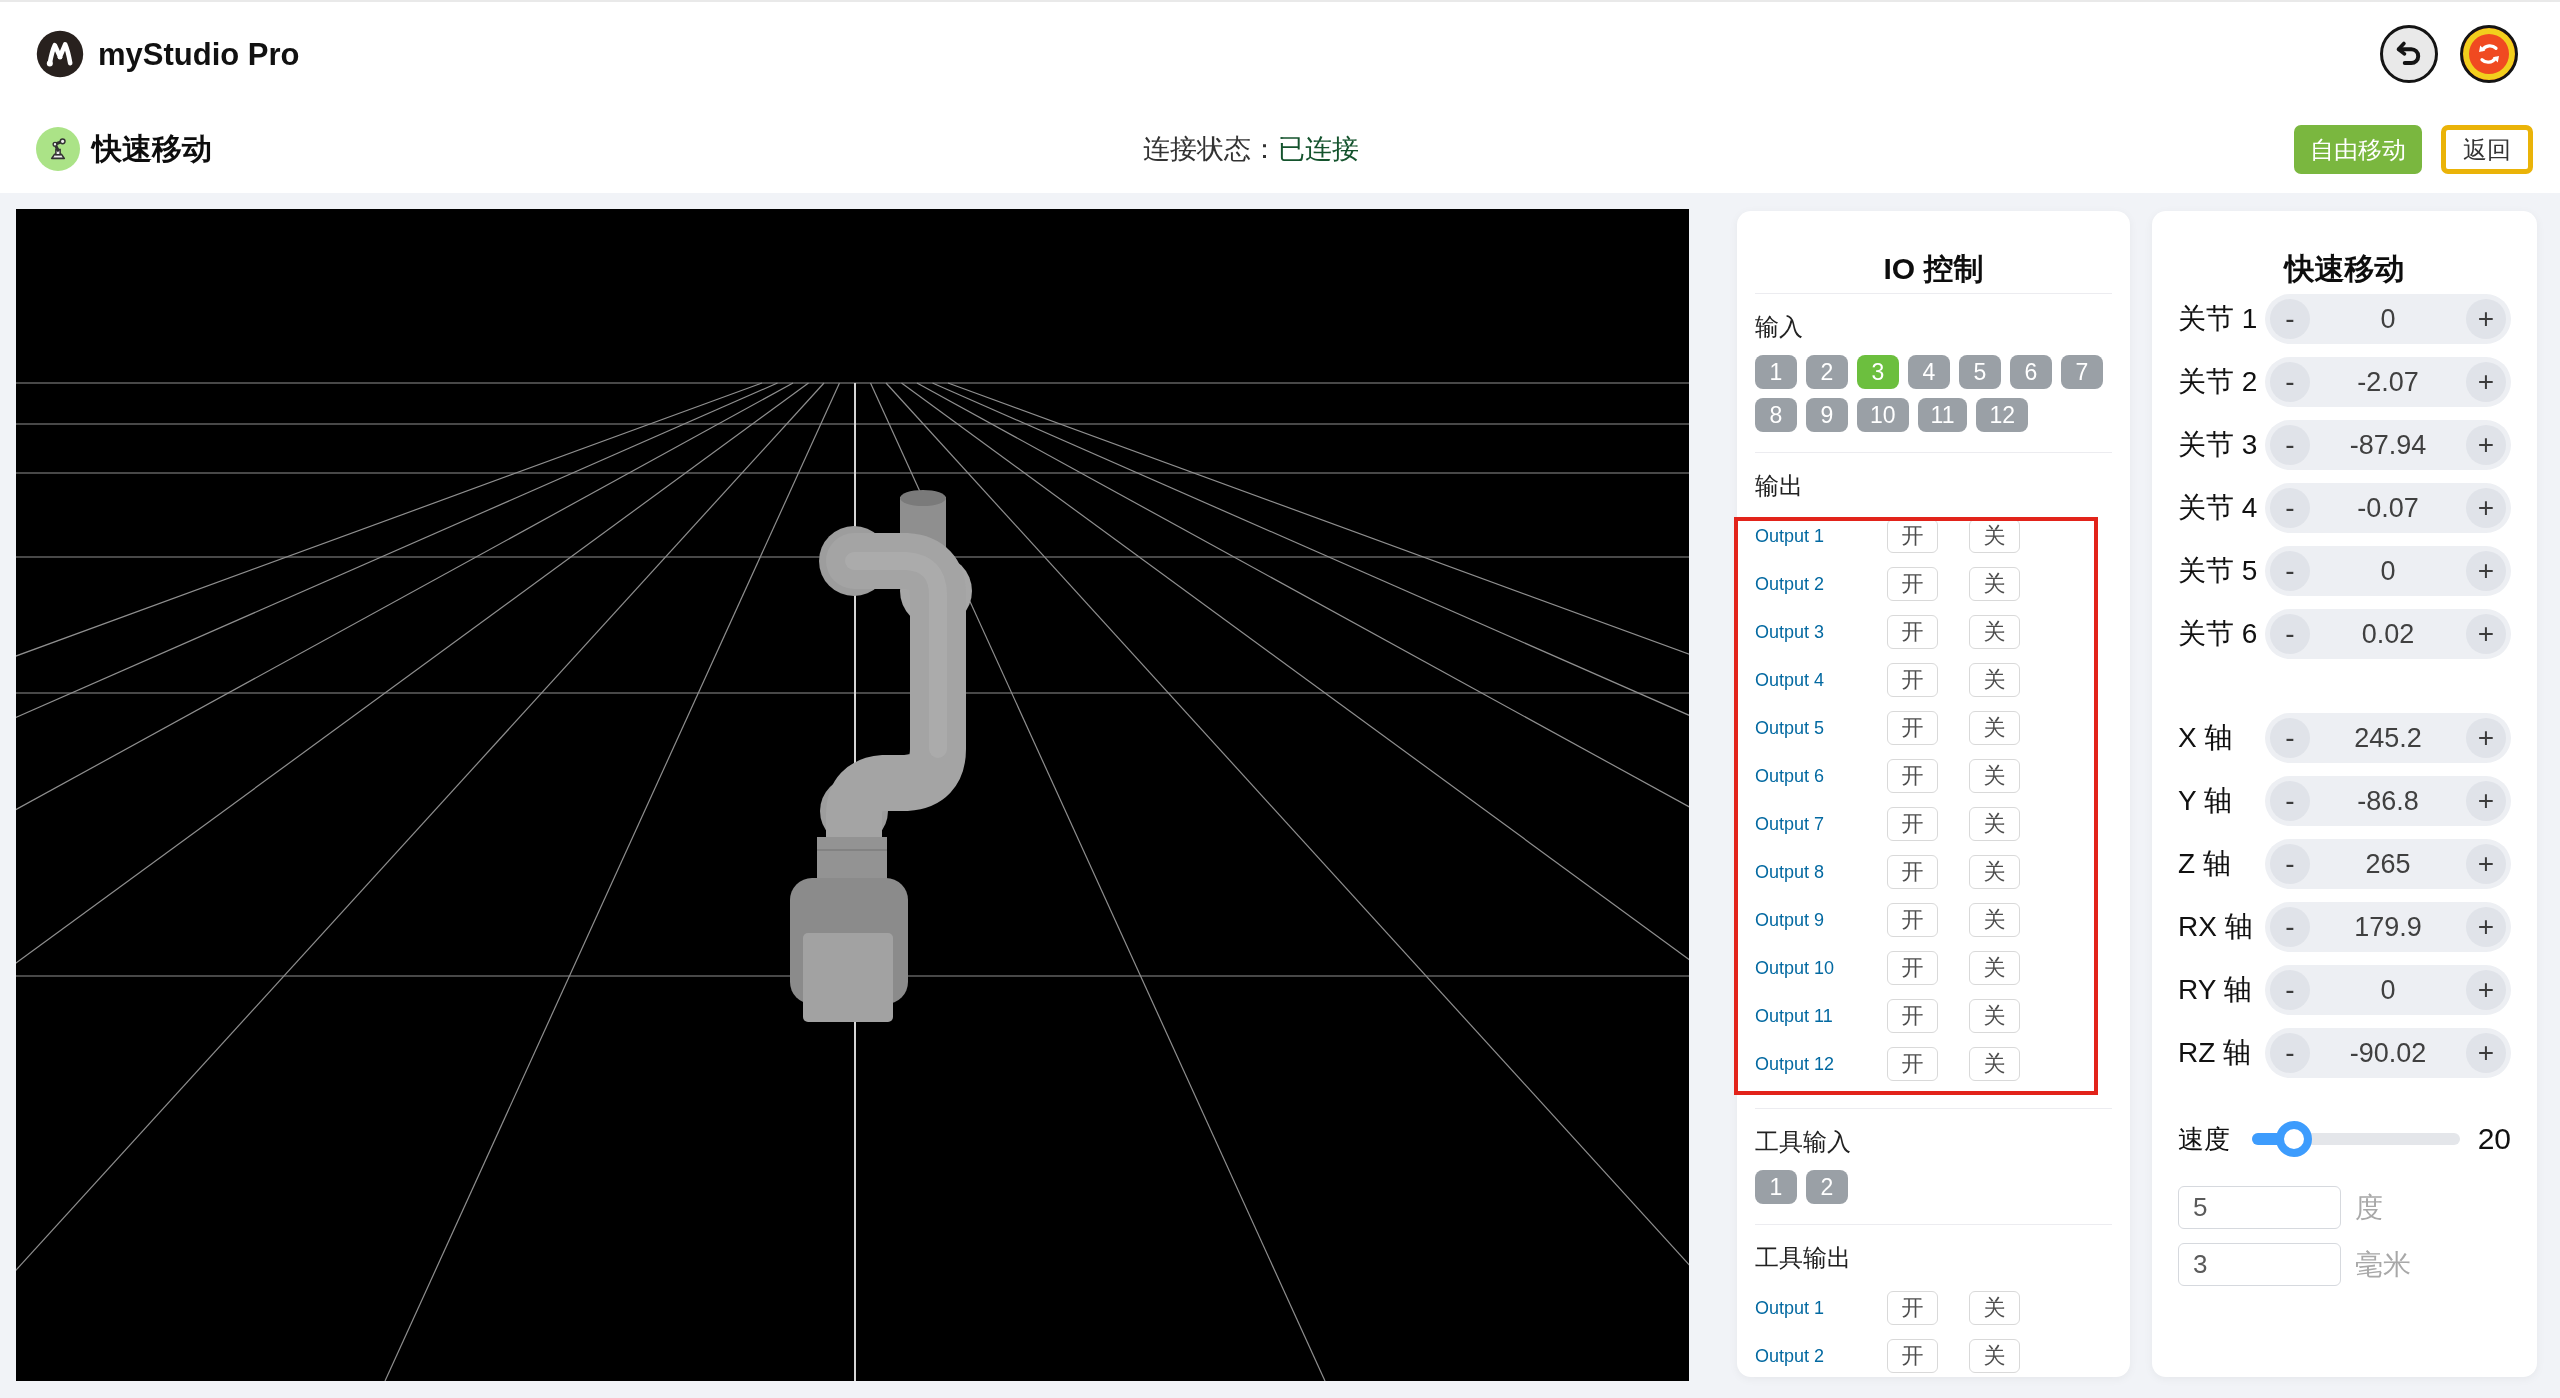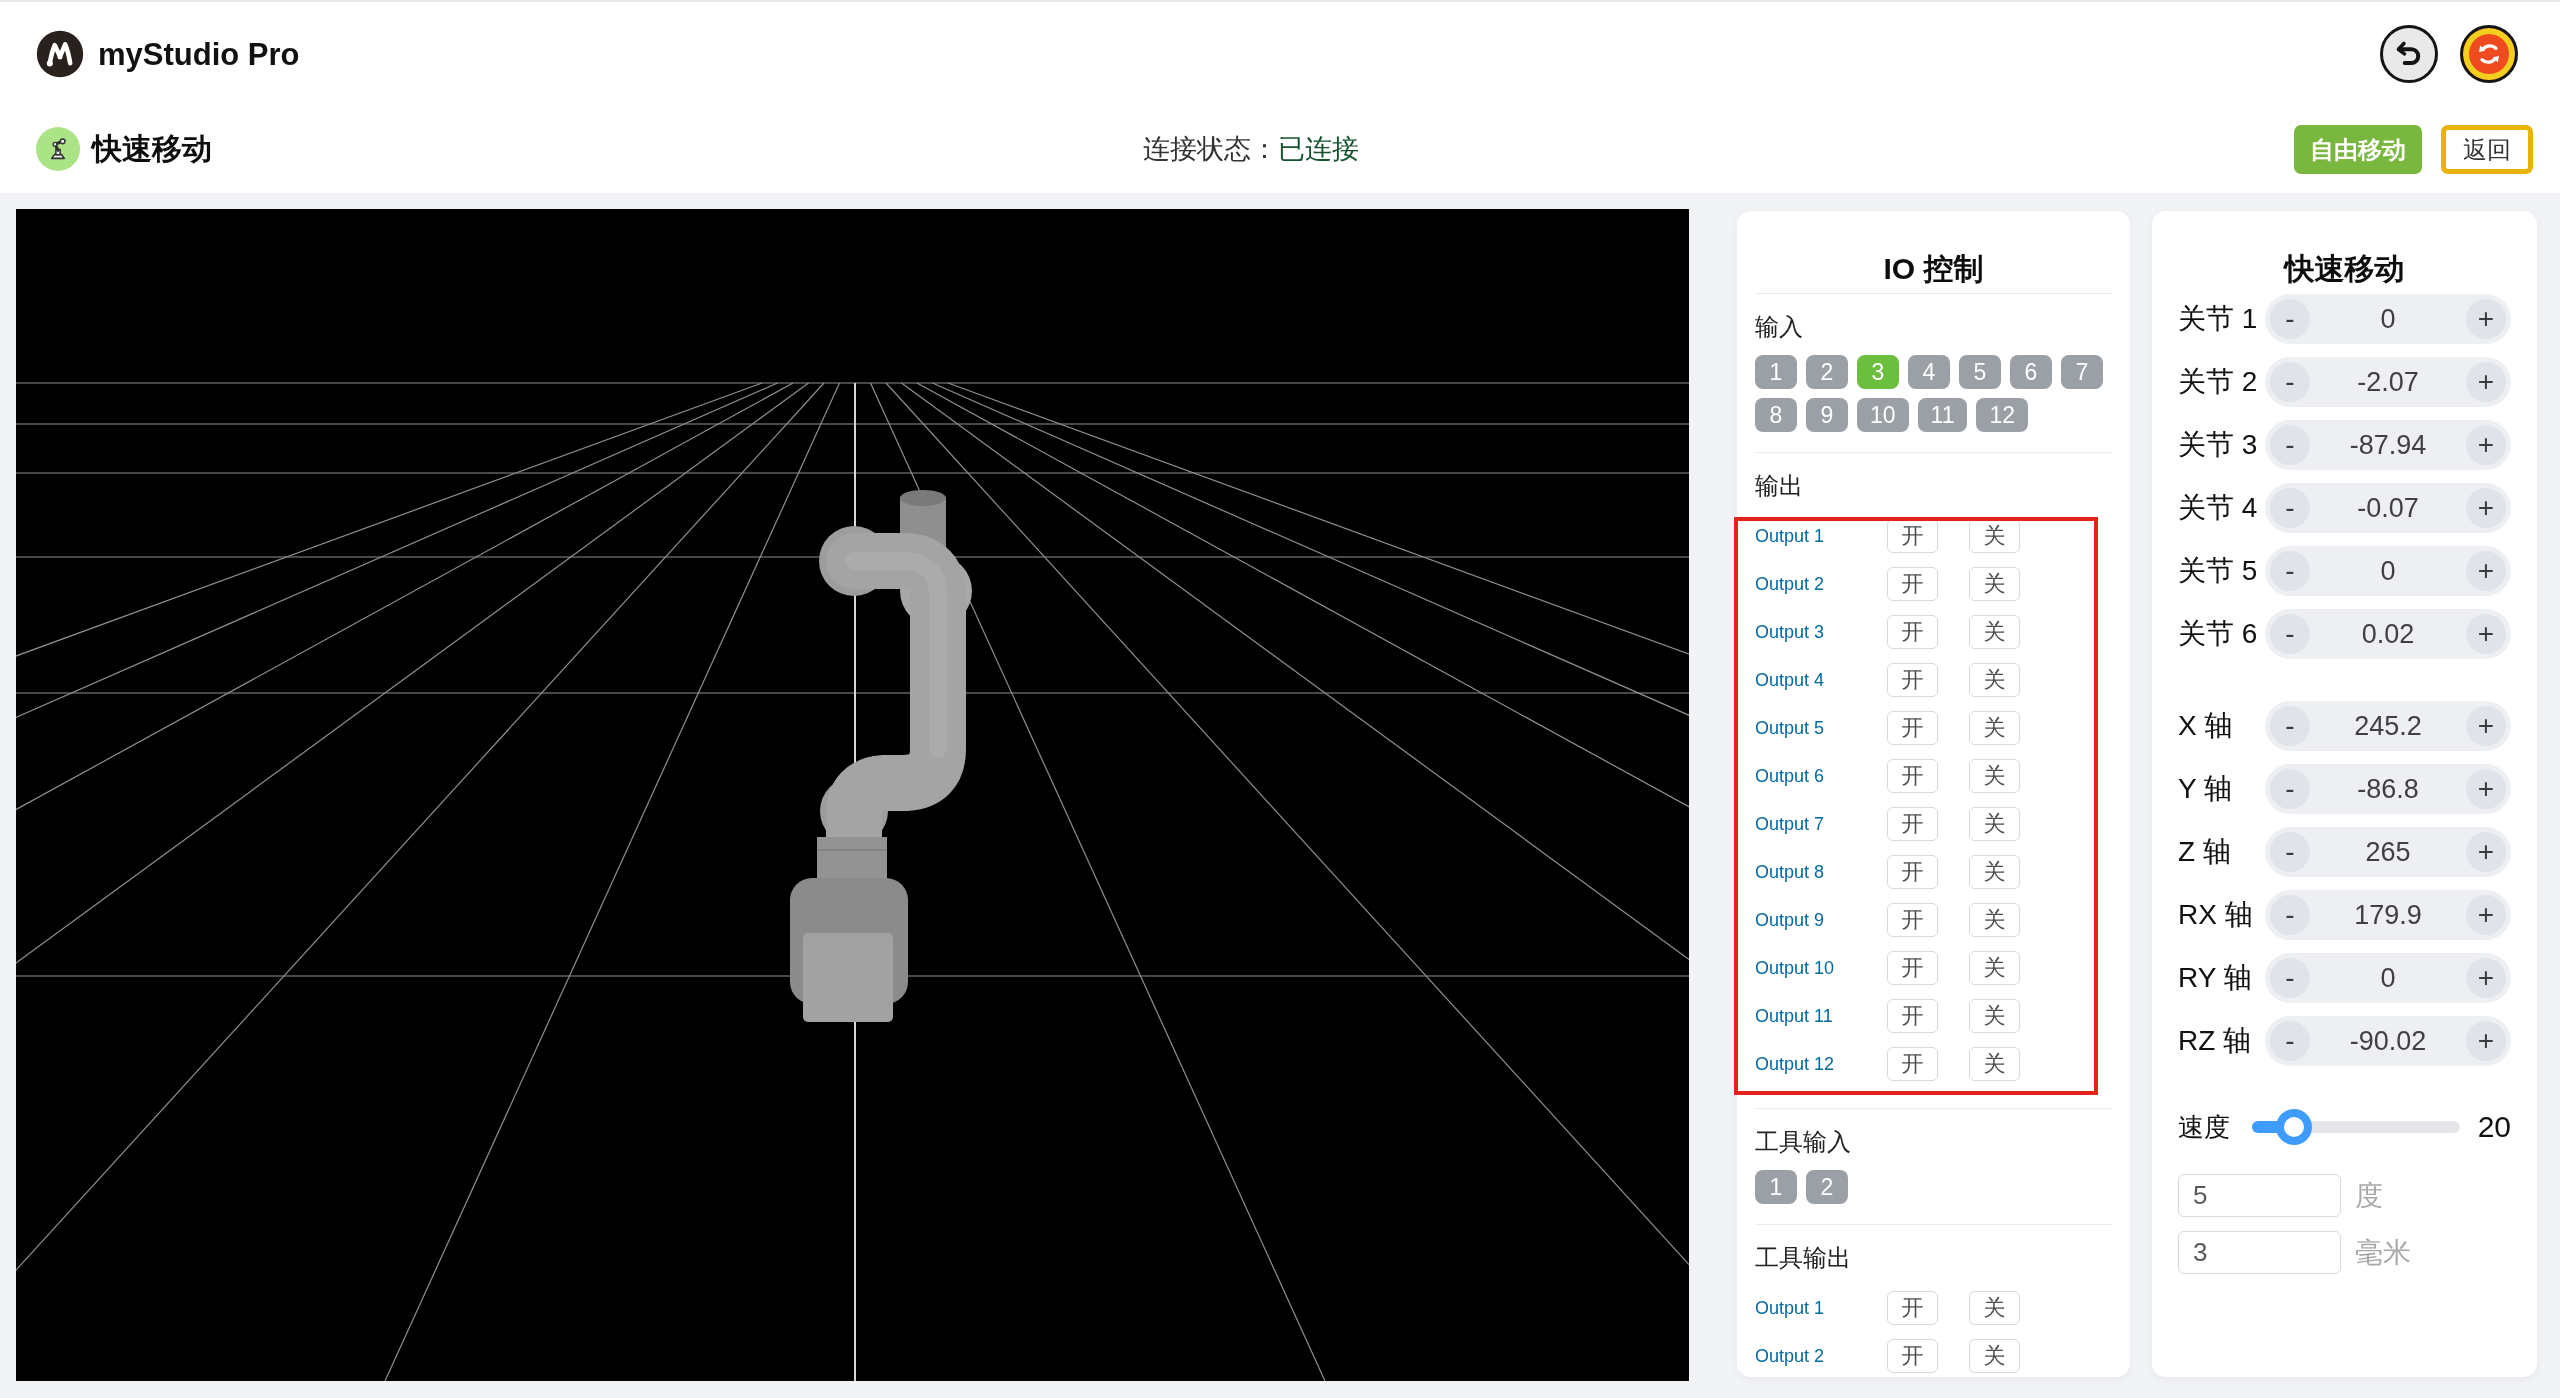--- a/index.html
+++ b/index.html
@@ -17,21 +17,21 @@
   .round-btn { position:absolute; top:23px; width:58px; height:58px; border-radius:50%; display:flex; align-items:center; justify-content:center; cursor:pointer; }
   .undo-btn { left:2380px; background:#e9e9e9; border:3px solid #141414; }
   .estop-btn { left:2460px; background:#f04a21; border:3px solid #141414; box-shadow: inset 0 0 0 6px #f2cf1d; }
   
   .pagebar { position:absolute; left:0; top:105px; width:2560px; height:88px; background:#fff; }
   .page-icon { position:absolute; left:36px; top:22px; width:44px; height:44px; border-radius:50%; background:#abe387; display:flex; align-items:center; justify-content:center; }
   .page-title { position:absolute; left:92px; top:0; height:88px; line-height:88px; font-size:30px; font-weight:700; color:#0d0d0d; }
   .status { position:absolute; left:1143px; top:0; height:88px; line-height:88px; font-size:27px; color:#333; }
   .status .ok { color:#14532d; }
   .hdr-btn { position:absolute; top:20px; height:49px; border-radius:7px; font-size:24px; display:flex; align-items:center; justify-content:center; cursor:pointer; font-family:inherit; }
-  .free-move { left:2294px; width:128px; background:#7ab73f; color:#fff; border:none; font-weight:700; }
+  .free-move { left:2294px; width:128px; background:#7ab73f; color:#fff; border:none; font-weight:400; }
   .back { left:2441px; width:92px; background:#fff; color:#333; border:5px solid #eab308; }
   
   .viewport { position:absolute; left:16px; top:209px; width:1673px; height:1172px; background:#000; cursor:grab; }
   
   .card { position:absolute; top:211px; height:1166px; background:#fff; border-radius:14px; box-shadow:0 2px 10px rgba(0,0,0,0.05); }
   .io-card { left:1737px; width:393px; padding:0 18px; }
   .move-card { left:2152px; width:385px; padding:0 26px; }
   .card-title { padding-top:38px; height:62px; text-align:center; font-size:30px; font-weight:700; color:#0d0d0d; }
   .divider { height:1px; background:#ececf0; }
   .io-card .divider { margin-top:20px; }
@@ -41,21 +41,21 @@
   .io-btn.active { background:#6cbf3e; }
   .io-rows { margin-top:10px; }
   .io-row { height:48px; display:flex; align-items:center; }
   .io-row .olbl { width:132px; font-size:18px; color:#0369a1; }
   .sm-btn { width:51px; height:34px; background:#fff; border:1px solid #d9d9d9; border-radius:6px; color:#4d4d4d; font-size:22px; font-family:inherit; display:flex; align-items:center; justify-content:center; cursor:pointer; }
   .sm-btn.on { margin-right:31px; }
   .red-frame { position:absolute; left:-3px; top:306px; width:364px; height:578px; border:4px solid #e2231a; pointer-events:none; }
   
   .mgroup { }
   .mgroup.joints { margin-top:21px; }
-  .mgroup.axes { margin-top:42px; }
+  .mgroup.axes { margin-top:54px; }
   .mrow { height:50px; margin-bottom:13px; display:flex; align-items:center; justify-content:space-between; }
   .mlbl { font-size:28px; color:#111; }
   .pill { width:246px; height:50px; border-radius:25px; background:#edeff3; display:flex; align-items:center; justify-content:space-between; padding:0 5px; }
   .circ { width:40px; height:40px; border-radius:50%; background:#e0e3e9; border:none; color:#3c3c3c; font-size:28px; font-family:inherit; display:flex; align-items:center; justify-content:center; cursor:pointer; line-height:1; }
   .pval { flex:1; text-align:center; font-size:27px; color:#404040; }
   .speed-row { margin-top:40px; height:42px; display:flex; align-items:center; }
   .speed-lbl { font-size:26px; color:#111; }
   .slider { flex:1; position:relative; height:12px; border-radius:6px; background:#e4e6ea; margin:0 18px 0 22px; cursor:pointer; }
   .slider-fill { position:absolute; left:0; top:0; height:12px; border-radius:6px; background:#3d9cfd; }
   .slider-thumb { position:absolute; top:50%; transform:translateY(-50%); width:36px; height:36px; border-radius:50%; background:#fff; border:8px solid #3d9cfd; }

